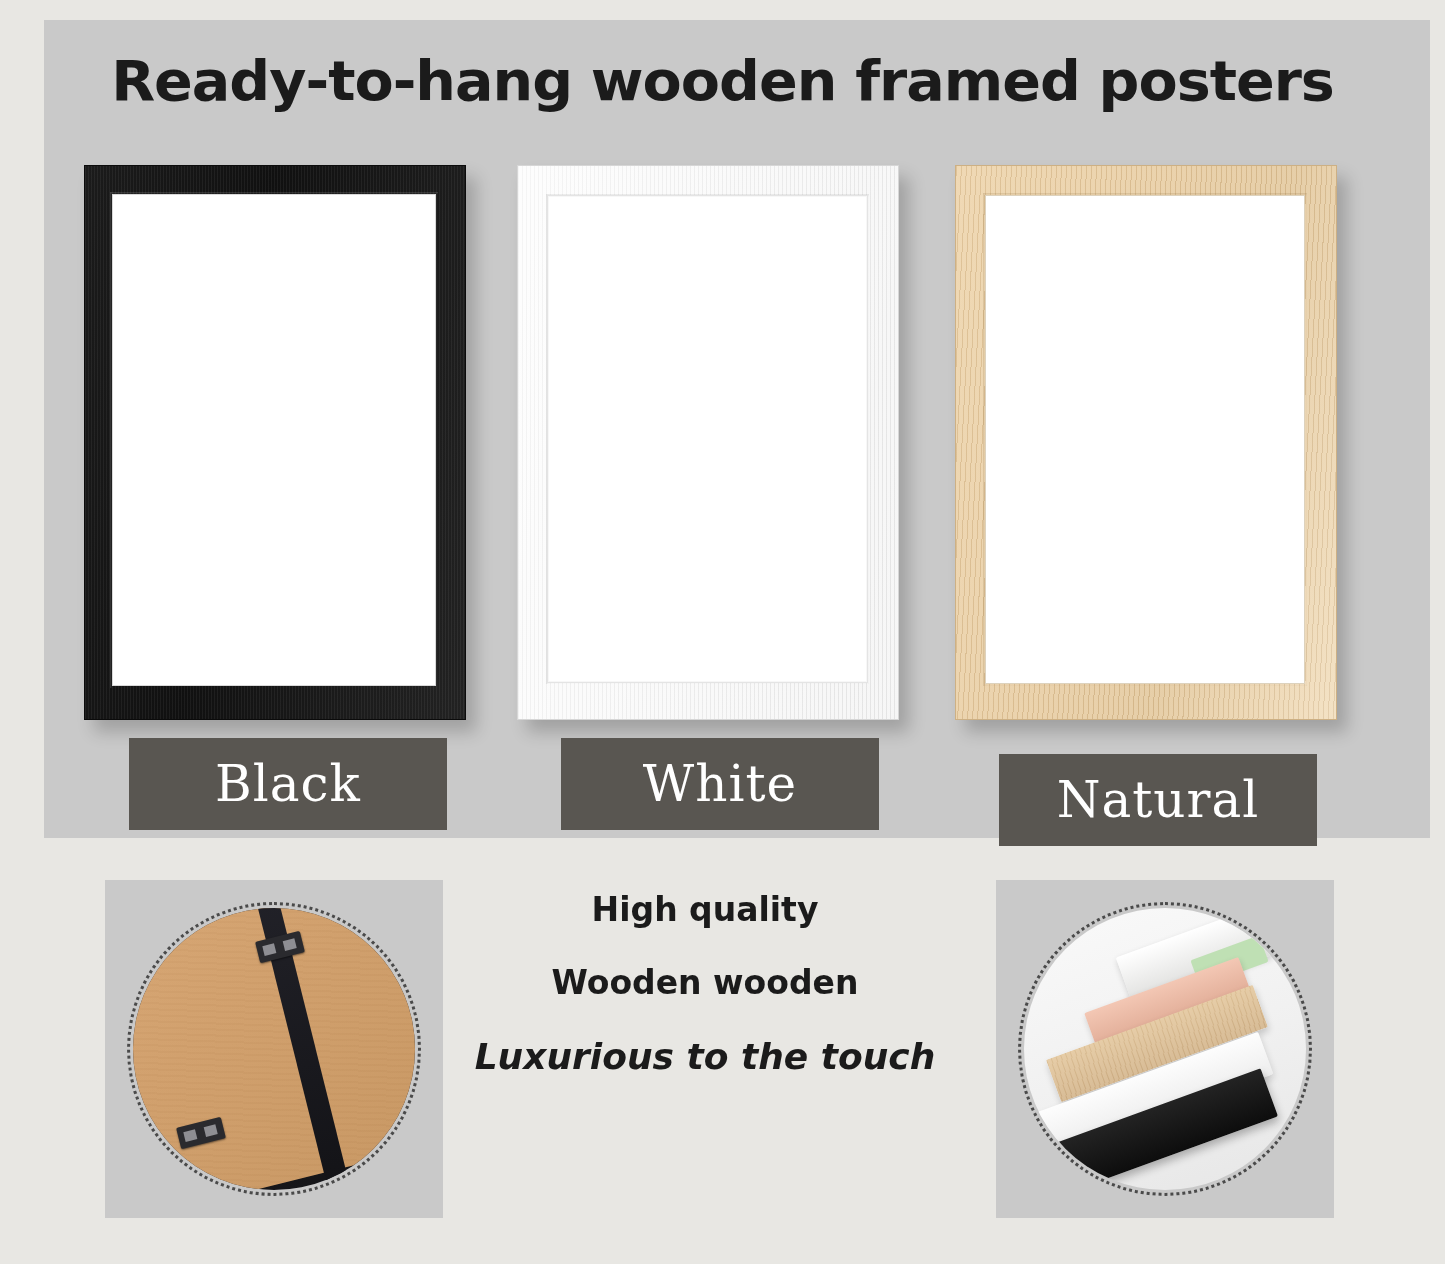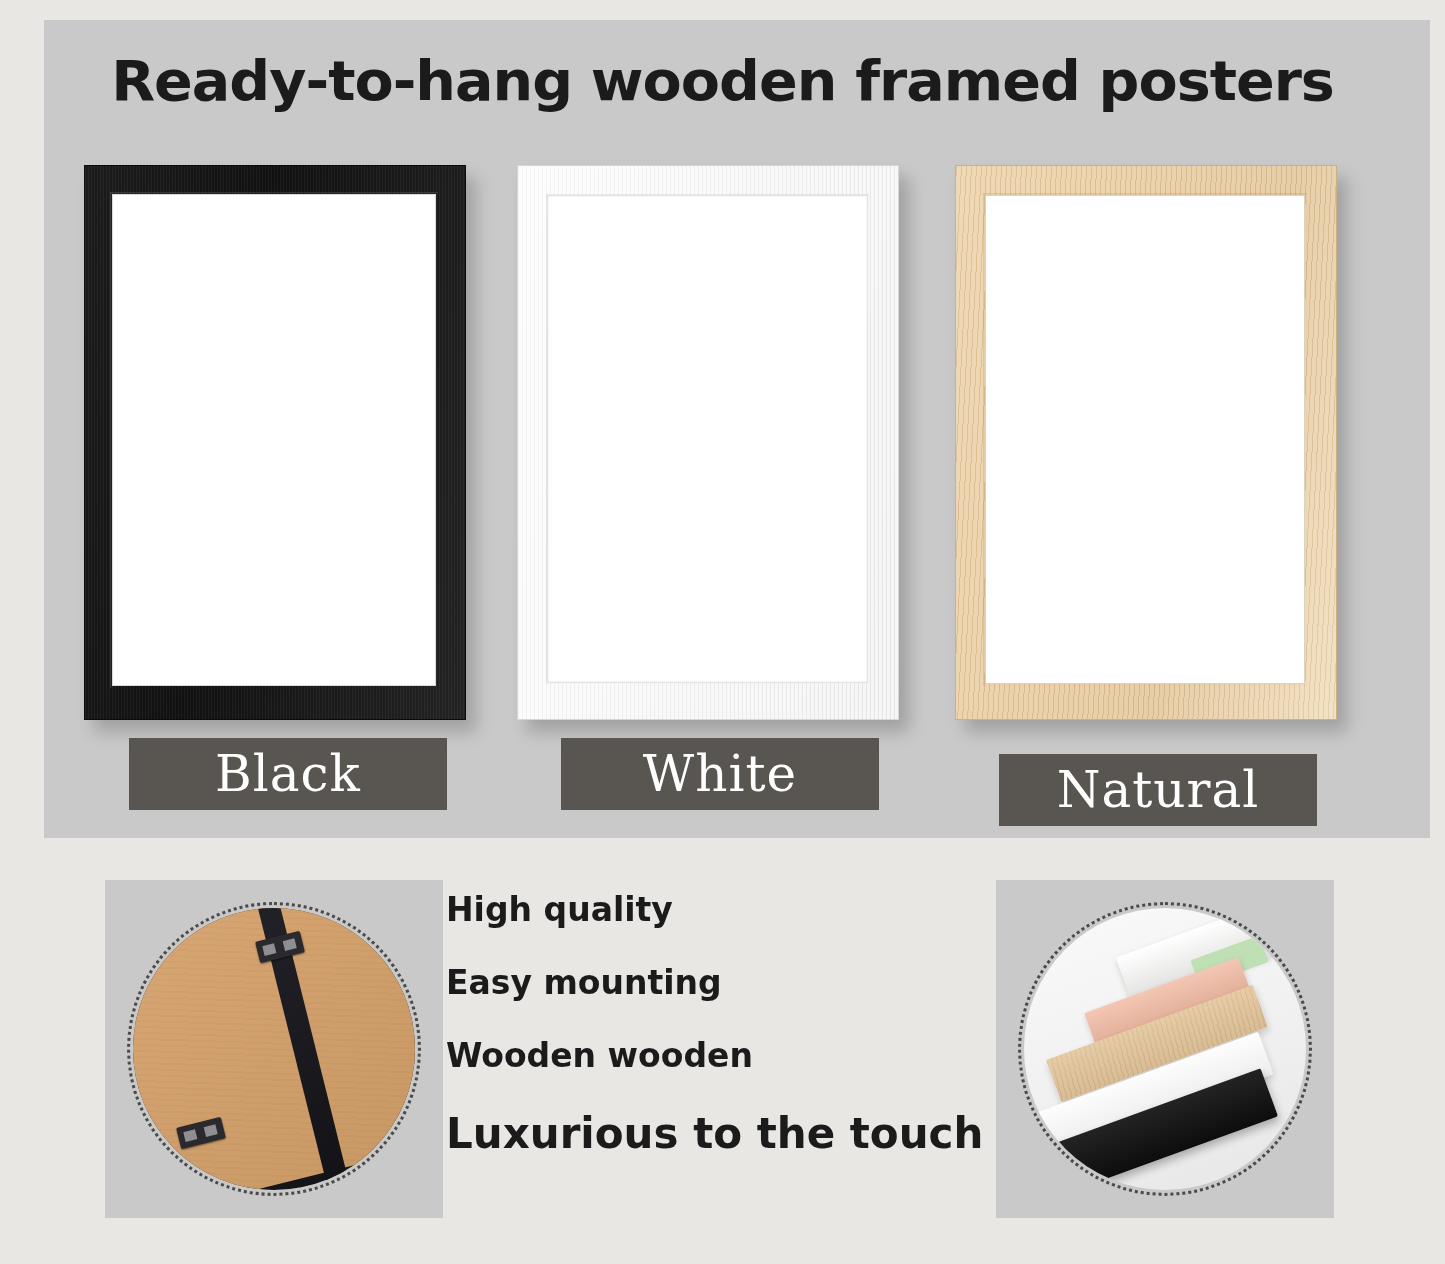--- a/index.html
+++ b/index.html
@@ -113,21 +113,21 @@
 
   
   .bevel {
     position: absolute;
     pointer-events: none;
   }
 
   
   .label-box {
     position: absolute;
-    height: 72px;
+    height: 92px;
     background: #595651;
     display: flex;
     align-items: center;
     justify-content: center;
   }
   .label-box.l0 { left: 85px;  top: 718px; width: 318px; }
   .label-box.l1 { left: 517px; top: 718px; width: 318px; }
   .label-box.l2 { left: 955px; top: 718px; width: 318px; margin-top: 16px; }
   .label-box span {
     font-family: "DejaVu Serif", serif;
@@ -214,35 +214,35 @@
     background: linear-gradient(160deg, #fafafa 0%, #f0f0f0 55%, #e6e6e6 100%);
   }
   .stack-piece {
     position: absolute;
     border-radius: 2px;
   }
 
   
   .bullets {
     position: absolute;
-    left: 446px;
+    left: 430px;
     top: 20px;
     width: 550px;
-    text-align: left;
+    text-align: center;
   }
   .bullets div {
     font-family: "DejaVu Sans", sans-serif;
     font-weight: bold;
     color: #1b1b1b;
     white-space: nowrap;
   }
   .bullets .b0 { font-size: 33px; margin-bottom: 34px; }
   .bullets .b1 { font-size: 33px; margin-bottom: 34px; }
   .bullets .b2 { font-size: 33px; margin-bottom: 34px; }
-  .bullets .b3 { font-size: 42px; }
+  .bullets .b3 { font-size: 36px; font-style: italic; }
 </style>
 </head>
 <body>
 
 <div class="top-panel">
 
   <div class="headline">Ready-to-hang wooden framed posters</div>
 
   <div class="frames-row">
 
@@ -301,21 +301,20 @@
             <div class="slot" style="left:6px;top:6px;width:12px;height:10px;"></div>
             <div class="slot" style="left:27px;top:6px;width:12px;height:10px;"></div>
           </div>
         </div>
       </div>
     </div>
   </div>
 
   <div class="bullets">
     <div class="b0">High quality</div>
-    <div class="b1">Easy mounting</div>
     <div class="b2">Wooden wooden</div>
     <div class="b3">Luxurious to the touch</div>
   </div>
 
   <div class="photo-tile right">
     <div class="circle-mask">
       <div class="circle-inner">
         <div class="stack-scene">
           <div class="stack-piece" style="left:34%;top:8%;width:52%;height:18%;transform:rotate(-20deg);background:linear-gradient(180deg,#ffffff,#dededc);box-shadow:0 3px 6px rgba(0,0,0,0.18);"></div>
           <div class="stack-piece" style="left:60%;top:14%;width:26%;height:10%;transform:rotate(-20deg);background:#bfe0b4;"></div>

